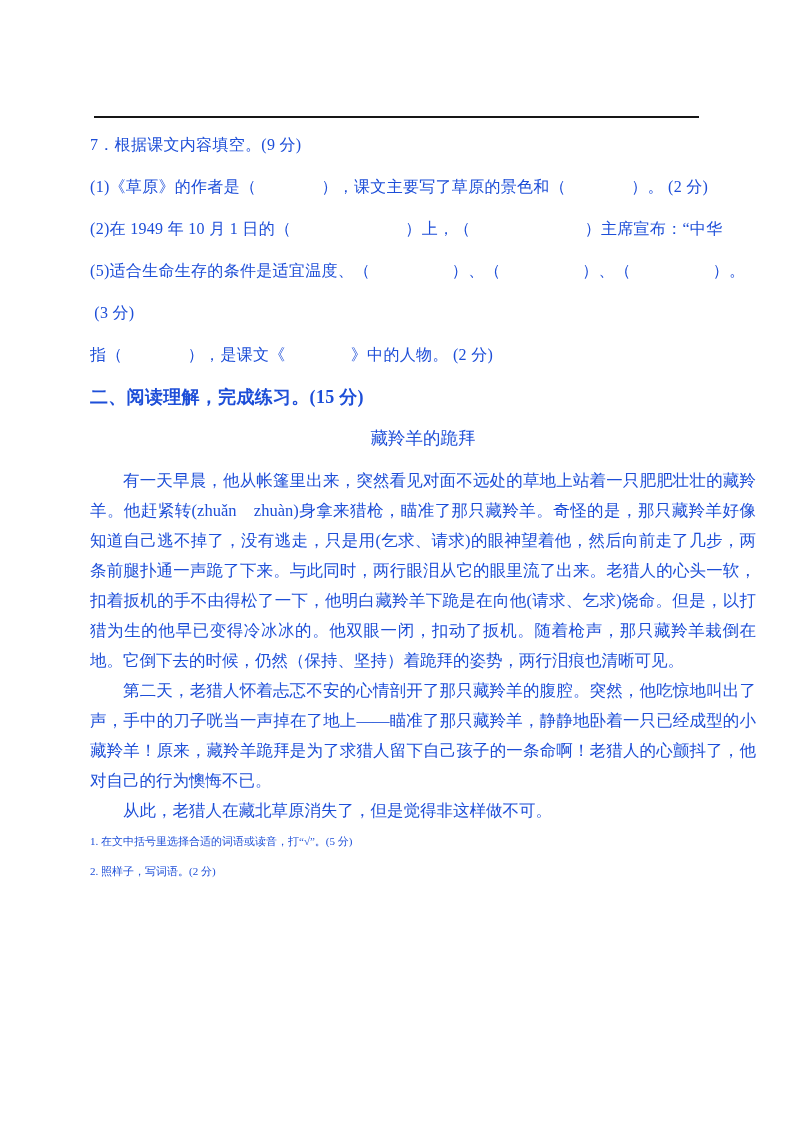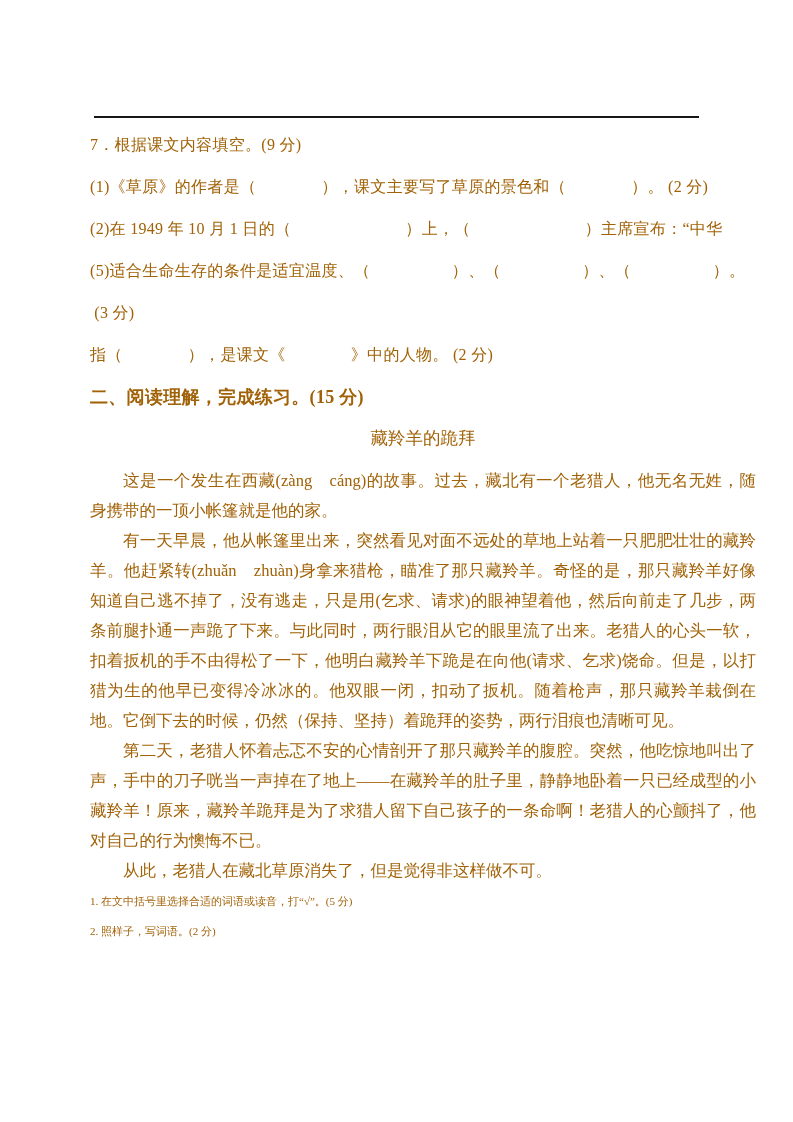--- a/index.html
+++ b/index.html
@@ -2,21 +2,21 @@
 <html><head>
 <meta charset="utf-8">
 <style>
   * { margin: 0; padding: 0; box-sizing: border-box; }
   html, body { background: #ffffff; }
   .page {
     position: relative;
     width: 793px;
     height: 1122px;
     background: #ffffff;
-    color: #a16207;
+    color: #1d4ed8;
     font-family: "Liberation Serif", "DejaVu Serif", serif;
     overflow: hidden;
   }
   .rule {
     position: absolute;
     left: 94px;
     top: 116px;
     width: 605px;
     border-top: 2px solid #161616;
   }
@@ -70,23 +70,22 @@
         <div class="q-line">(5)适合生命生存的条件是适宜温度、（　　　　　）、（　　　　　）、（　　　　　）。</div>
         <div class="q-line"> (3 分)</div>
         <div class="q-line">指（　　　　），是课文《　　　　》中的人物。 (2 分)</div>
       </div>
 
     <div class="sec-heading">二、阅读理解，完成练习。(15 分)</div>
 
     <div>
       <div class="passage-title">藏羚羊的跪拜</div>
       <div>
-          <div class="para">这是一个发生在西藏(zàng　cáng)的故事。过去，藏北有一个老猎人，他无名无姓，随身携带的一顶小帐篷就是他的家。</div>
           <div class="para">有一天早晨，他从帐篷里出来，突然看见对面不远处的草地上站着一只肥肥壮壮的藏羚羊。他赶紧转(zhuǎn　zhuàn)身拿来猎枪，瞄准了那只藏羚羊。奇怪的是，那只藏羚羊好像知道自己逃不掉了，没有逃走，只是用(乞求、请求)的眼神望着他，然后向前走了几步，两条前腿扑通一声跪了下来。与此同时，两行眼泪从它的眼里流了出来。老猎人的心头一软，扣着扳机的手不由得松了一下，他明白藏羚羊下跪是在向他(请求、乞求)饶命。但是，以打猎为生的他早已变得冷冰冰的。他双眼一闭，扣动了扳机。随着枪声，那只藏羚羊栽倒在地。它倒下去的时候，仍然（保持、坚持）着跪拜的姿势，两行泪痕也清晰可见。</div>
-          <div class="para">第二天，老猎人怀着忐忑不安的心情剖开了那只藏羚羊的腹腔。突然，他吃惊地叫出了声，手中的刀子咣当一声掉在了地上——在藏羚羊的肚子里，静静地卧着一只已经成型的小藏羚羊！原来，藏羚羊跪拜是为了求猎人留下自己孩子的一条命啊！老猎人的心颤抖了，他对自己的行为懊悔不已。</div>
+          <div class="para">第二天，老猎人怀着忐忑不安的心情剖开了那只藏羚羊的腹腔。突然，他吃惊地叫出了声，手中的刀子咣当一声掉在了地上——瞄准了那只藏羚羊，静静地卧着一只已经成型的小藏羚羊！原来，藏羚羊跪拜是为了求猎人留下自己孩子的一条命啊！老猎人的心颤抖了，他对自己的行为懊悔不已。</div>
           <div class="para">从此，老猎人在藏北草原消失了，但是觉得非这样做不可。</div>
         </div>
     </div>
 
     <div>
         <div class="subq">1. 在文中括号里选择合适的词语或读音，打“√”。(5 分)</div>
         <div class="subq">2. 照样子，写词语。(2 分)</div>
       </div>
   </div>
 </div>

